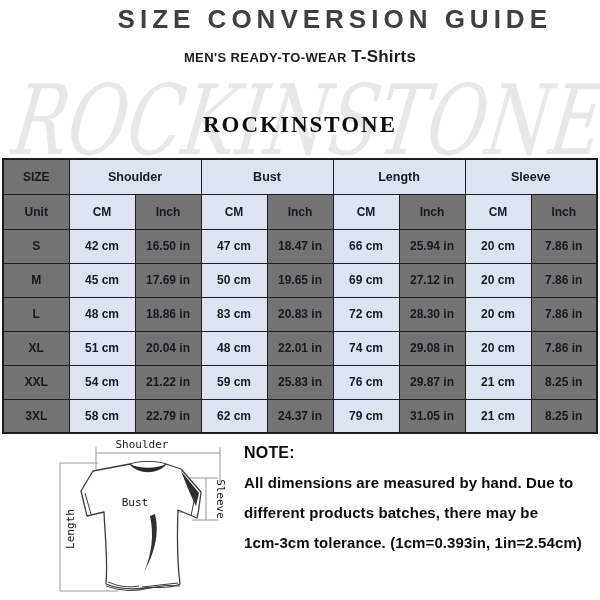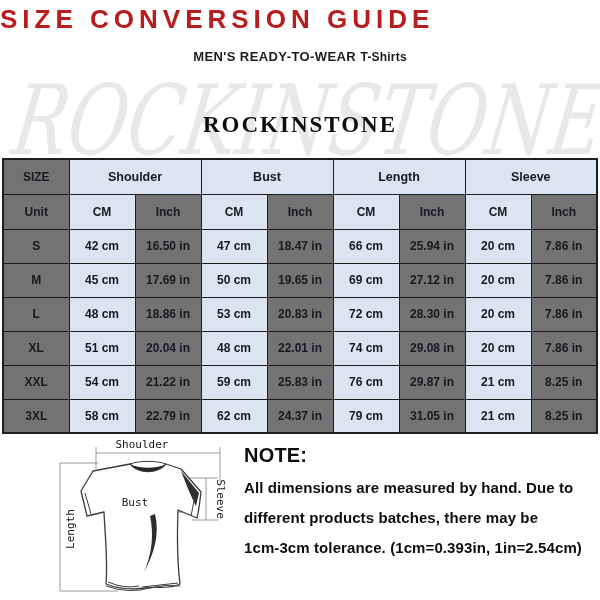--- a/index.html
+++ b/index.html
@@ -9,26 +9,26 @@
     font-family:"Liberation Sans", sans-serif; overflow:hidden;
     margin:0 auto;
   }
   .layer { position:absolute; z-index:1; }
 
   
   .watermark-svg { position:absolute; top:60px; left:0; z-index:0; }
 
   
   .title {
-    top:4px; left:0; width:552px; text-align:left;
-    font-size:26px; font-weight:bold; letter-spacing:5px; color:#b91c1c;
+    top:4px; left:0; width:552px; text-align:right;
+    font-size:26px; font-weight:bold; letter-spacing:5px; color:#404040;
   }
   .subtitle { top:47px; left:0; width:600px; text-align:center; color:#1c1c1c; }
   .subtitle .main { font-size:13px; font-weight:bold; letter-spacing:.4px; }
-  .subtitle .prod { font-size:12px; font-weight:bold; letter-spacing:.2px; }
+  .subtitle .prod { font-size:17px; font-weight:bold; letter-spacing:.2px; }
   .description {
     top:76px; left:0; width:600px; text-align:center;
     font-family:"Liberation Serif", serif; font-style:italic;
     font-size:11.5px; line-height:17px; color:#2d2d2d;
   }
   .brand {
     top:112px; left:0; width:600px; text-align:center;
     font-family:"Liberation Serif", serif; font-weight:bold;
     font-size:23px; letter-spacing:2px; color:#0e0e0e;
   }
@@ -45,21 +45,21 @@
   }
   table.size-table thead tr { height:35px; }
   table.size-table tbody tr { height:34px; }
   .c-blue  { background:#dbe4f0; }
   .c-white { background:#737373; }
   table.size-table thead th.grp { font-size:12.5px; }
 
   
   .tshirt-svg { position:absolute; top:436px; left:38px; z-index:1; }
   .note-block { top:444px; left:244px; width:352px; color:#0d0d0d; }
-  .note-heading { font-size:20px; font-weight:bold; margin-bottom:6px; letter-spacing:.2px; }
+  .note-heading { font-size:16px; font-weight:bold; margin-bottom:6px; letter-spacing:.2px; }
   .note-line { font-size:15px; font-weight:bold; line-height:30px; white-space:nowrap; letter-spacing:.1px; }
 </style>
 </head>
 <body>
 
 <div class="page">
 
   <svg class="watermark-svg" width="600" height="112" viewBox="0 0 600 112">
     <g transform="skewX(-8)">
       <text x="318" y="94" text-anchor="middle" font-size="97" font-style="italic" font-family="DejaVu Serif, serif" fill="#e8e8e8" textLength="590" lengthAdjust="spacingAndGlyphs">ROCKINSTONE</text>
@@ -129,21 +129,21 @@
             <td class="c-white">19.65 in</td>
             <td class="c-blue">69 cm</td>
             <td class="c-white">27.12 in</td>
             <td class="c-blue">20 cm</td>
             <td class="c-white">7.86 in</td>
           </tr>
           <tr>
             <td class="c-white">L</td>
             <td class="c-blue">48 cm</td>
             <td class="c-white">18.86 in</td>
-            <td class="c-blue">53 cm</td>
+            <td class="c-blue">83 cm</td>
             <td class="c-white">20.83 in</td>
             <td class="c-blue">72 cm</td>
             <td class="c-white">28.30 in</td>
             <td class="c-blue">20 cm</td>
             <td class="c-white">7.86 in</td>
           </tr>
           <tr>
             <td class="c-white">XL</td>
             <td class="c-blue">51 cm</td>
             <td class="c-white">20.04 in</td>

